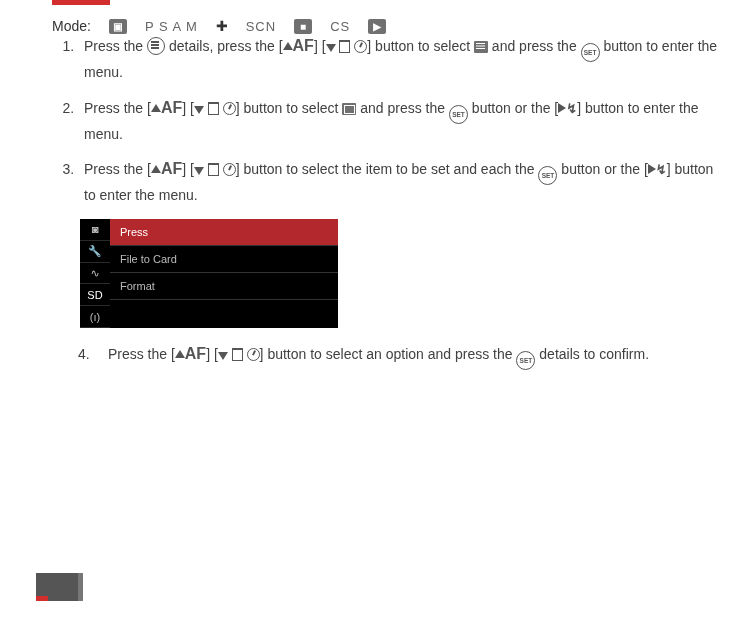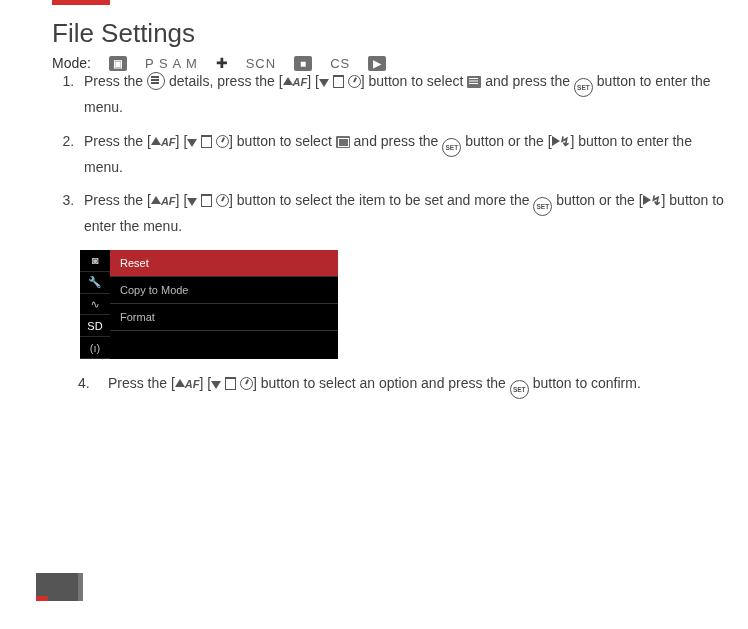--- a/index.html
+++ b/index.html
@@ -101,21 +101,21 @@
       white-space: nowrap;
     }
     .arrow-up, .arrow-down, .arrow-right {
       display: inline-block;
       width: 0; height: 0;
       vertical-align: 0;
     }
     .arrow-up { border-left: 5px solid transparent; border-right: 5px solid transparent; border-bottom: 8px solid #555; vertical-align: 1px;}
     .arrow-down { border-left: 5px solid transparent; border-right: 5px solid transparent; border-top: 8px solid #555; vertical-align: -1px;}
     .arrow-right { border-top: 5px solid transparent; border-bottom: 5px solid transparent; border-left: 8px solid #555; }
-    .af-text { font-weight: bold; font-size: 11px; color: #555; font-style: italic; }
+    .af-text { font-weight: bold; font-size: 16px; color: #555; }
     .trash {
       display: inline-block;
       width: 9px;
       height: 10px;
       border: 1.3px solid #555;
       border-top: 2px solid #555;
       position: relative;
       vertical-align: -2px;
     }
     .timer {
@@ -257,21 +257,20 @@
       height: 5px; width: 12px;
       background: #d32e2e;
     }
   </style>
 </head>
 <body>
 
 <div class="redbar"></div>
 
 <div class="page">
-  <h1>File Settings</h1>
 
   <div class="mode-row">
     <span>Mode:</span>
     <span class="mode-icon box">▣</span>
     <span class="mode-text">P S A M</span>
     <span class="mode-icon">✚</span>
     <span class="mode-text">SCN</span>
     <span class="mode-icon box">■</span>
     <span class="mode-text">CS</span>
     <span class="mode-icon box">▶</span>
@@ -304,51 +303,51 @@
       <span> button or the </span>
       <span class="bracket-group"><span>[</span><span class="arrow-right"></span><span class="flash">↯</span><span>]</span></span>
       <span>  button to enter the menu.</span>
     </li>
 
     <li>
       <span>Press the </span>
       <span class="bracket-group"><span>[</span><span class="arrow-up"></span><span class="af-text">AF</span><span>]</span></span>
       <span></span>
       <span class="bracket-group"><span>[</span><span class="arrow-down"></span> <span class="trash"></span> <span class="timer"></span><span>]</span></span>
-      <span> button to select the item to be set and more the </span>
+      <span> button to select the item to be set and each the </span>
       <span class="btn-set">SET</span>
       <span> button or the </span>
       <span class="bracket-group"><span>[</span><span class="arrow-right"></span><span class="flash">↯</span><span>]</span></span>
       <span>  button to enter the menu.</span>
     </li>
   </ol>
 
   <div class="lcd">
     <div class="lcd-side">
       <div class="lcd-tab">◙</div>
       <div class="lcd-tab">🔧</div>
       <div class="lcd-tab">∿</div>
       <div class="lcd-tab active-section">SD</div>
       <div class="lcd-tab">(ı)</div>
     </div>
     <div class="lcd-main">
-      <div class="lcd-row hl">Reset</div>
-      <div class="lcd-row">Copy to Mode</div>
+      <div class="lcd-row hl">Press</div>
+      <div class="lcd-row">File to Card</div>
       <div class="lcd-row">Format</div>
       <div class="lcd-row empty"></div>
     </div>
   </div>
 
   <div class="step4">
     <span class="num">4.</span>
     <span>Press the </span>
     <span class="bracket-group"><span>[</span><span class="arrow-up"></span><span class="af-text">AF</span><span>]</span></span>
     <span></span>
     <span class="bracket-group"><span>[</span><span class="arrow-down"></span> <span class="trash"></span> <span class="timer"></span><span>]</span></span>
     <span> button to select an option and press the </span>
     <span class="btn-set">SET</span>
-    <span> button to confirm.</span>
+    <span> details to confirm.</span>
   </div>
 
 </div>
 
 <div class="pagenum">96</div>
 <div class="thumb"></div>
 
 </body></html>

